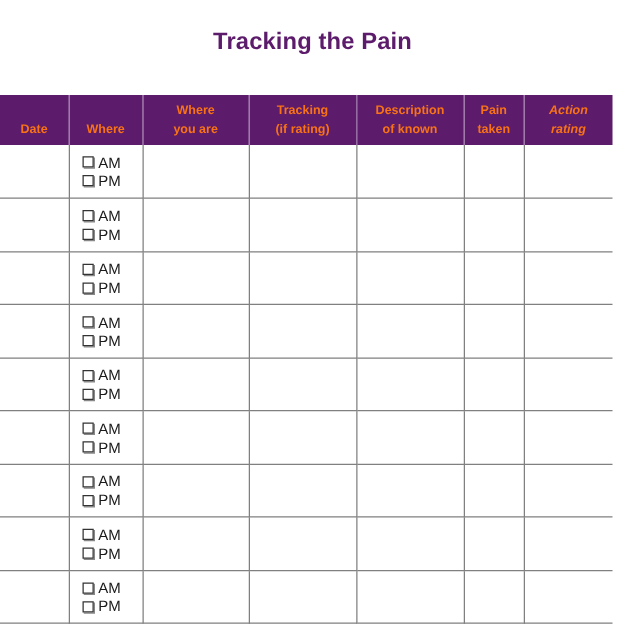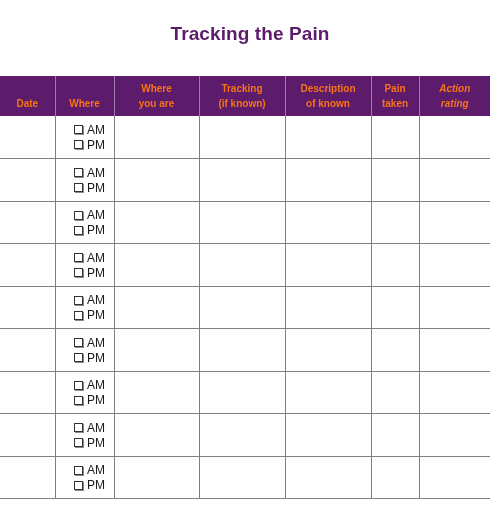--- a/index.html
+++ b/index.html
@@ -96,21 +96,20 @@
     font-size: 12px;
     color: #1a1a1a;
     line-height: 15px;
     white-space: nowrap;
   }
   .ampm-row {
     display: flex;
     align-items: center;
     gap: 4px;
     height: 15px;
-    justify-content: center;
   }
   .checkbox {
     display: inline-block;
     width: 7px;
     height: 7px;
     border: 1.3px solid #333333;
     background: #ffffff;
     box-shadow: 1px 1px 0 0 #888888;
     flex: 0 0 auto;
     position: relative;
@@ -137,21 +136,21 @@
         </th>
         <th class="col-time">
           <span>Where</span>
         </th>
         <th class="col-where">
           <span>Where</span><br>
           <span>you are</span>
         </th>
         <th class="col-trig">
           <span>Tracking</span><br>
-          <span>(if known)</span>
+          <span>(if rating)</span>
         </th>
         <th class="col-desc">
           <span>Description</span><br>
           <span>of known</span>
         </th>
         <th class="col-rate">
           <span>Pain</span><br>
           <span>taken</span>
         </th>
         <th class="col-act">

